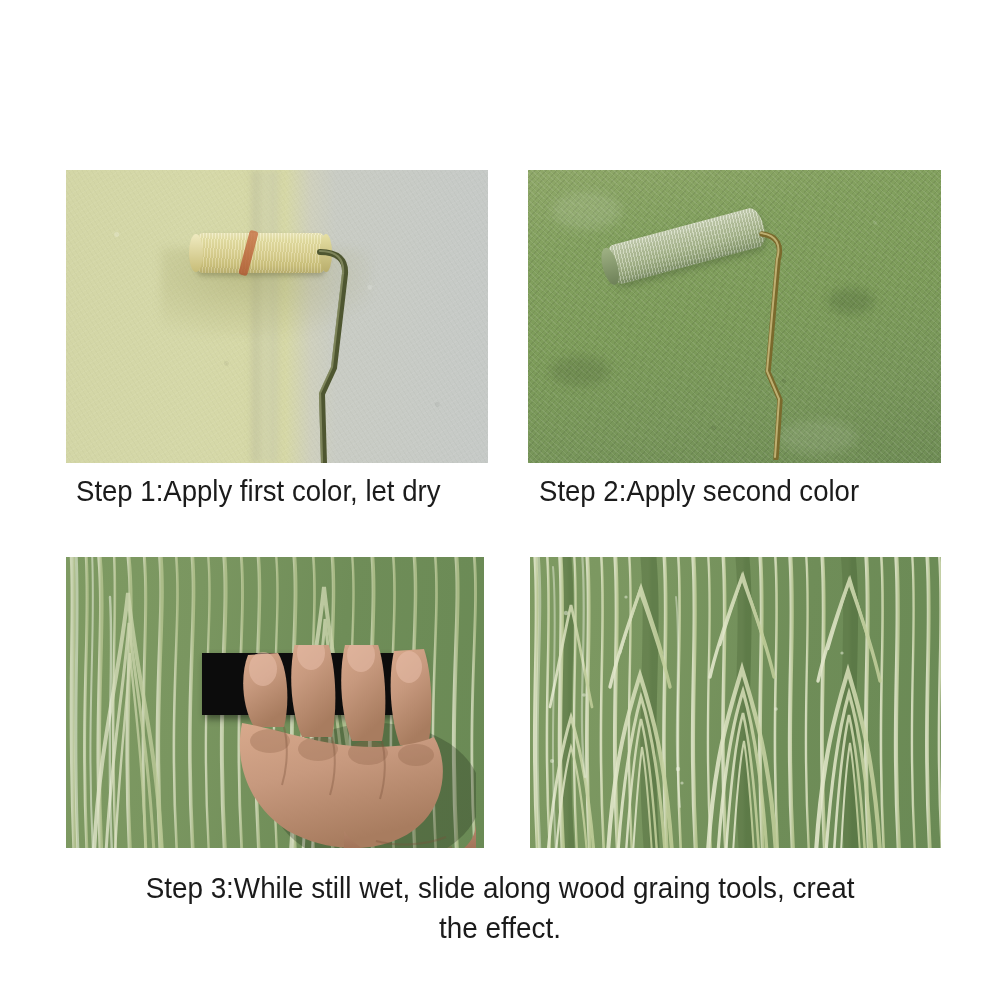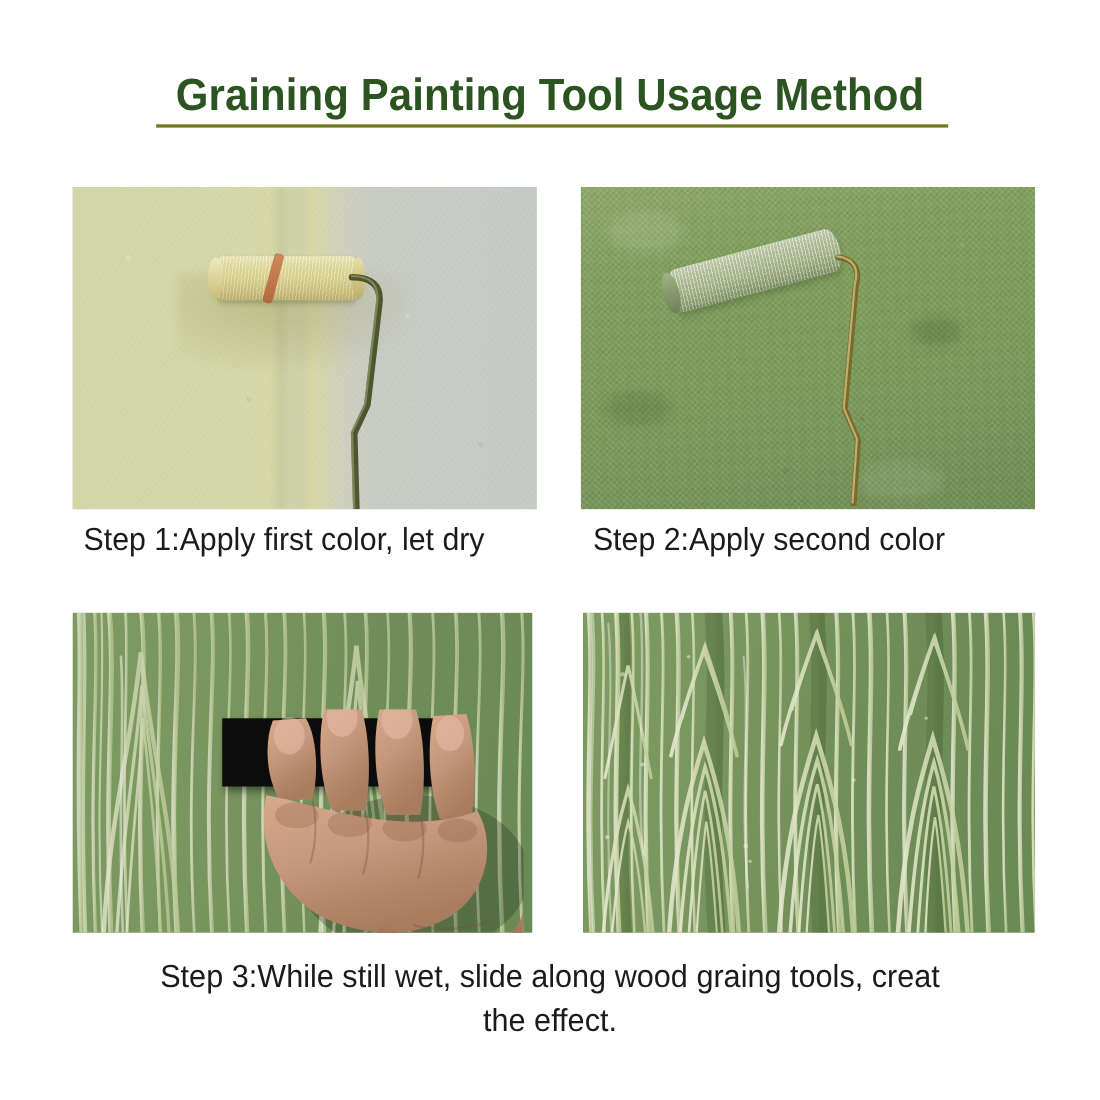--- a/index.html
+++ b/index.html
@@ -241,24 +241,20 @@
     transform: scaleX(0.96);
     transform-origin: center;
   }
   #caption-3 .l1, #caption-3 .l2 { display: block; line-height: 40px; }
 </style>
 </head>
 <body>
 
 <div id="page">
 
-  <div id="title-block">
-    <div id="page-title">Graining Painting Tool Usage Method</div>
-    <div id="title-rule"></div>
-  </div>
 
   <div class="panel" id="panel-1">
     <div class="panel-inner">
       <div class="wall-two-tone"></div>
       <div class="seam-1"></div>
       <div class="smear-1"></div>
 
       <div class="roller-1">
         <div class="cap-l"></div>
         <div class="cap-r"></div>

